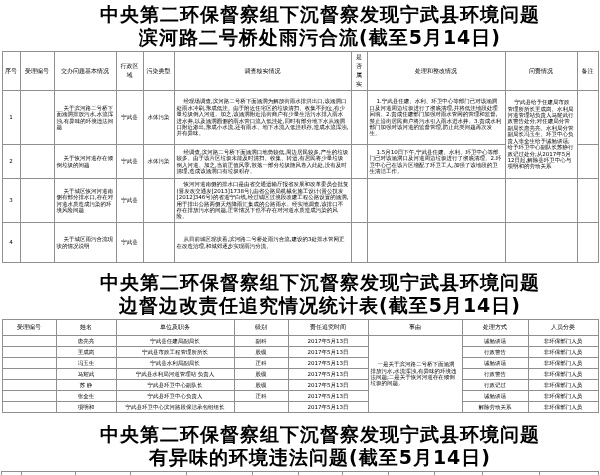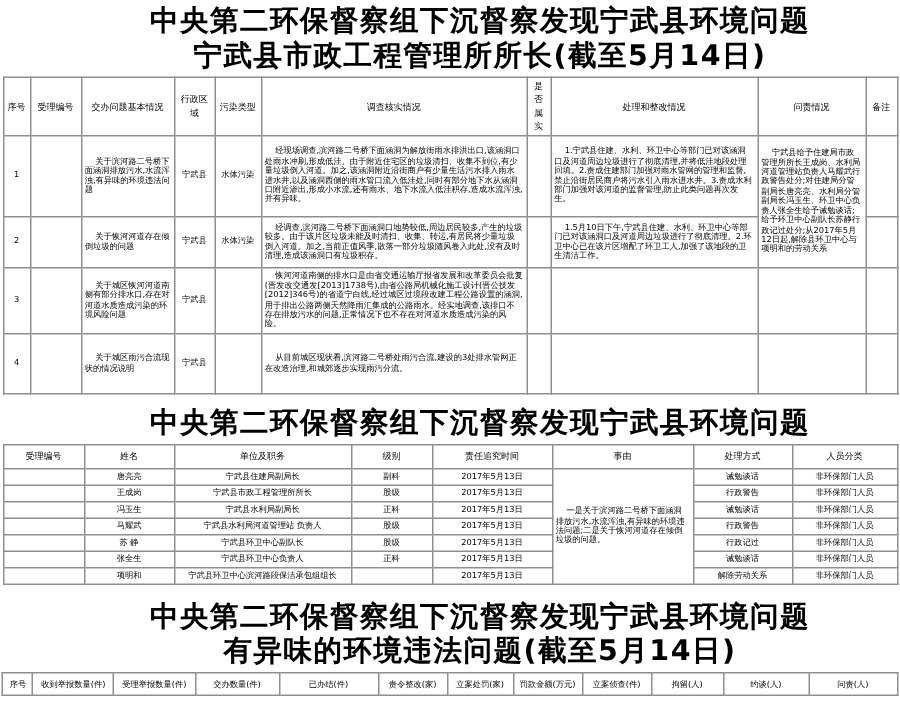--- a/index.html
+++ b/index.html
@@ -25,21 +25,21 @@
   
   .t3 th { font-size:5.5px; text-align:center; height:12px; }
   .c { text-align:center; }
   .p { text-align:left; text-indent:7px; }
 </style>
 </head>
 <body>
 
 <div class="title-block">
   <div class="title">中央第二环保督察组下沉督察发现宁武县环境问题</div>
-  <div class="title">宁武县市政工程管理所所长(截至5月14日)</div>
+  <div class="title">滨河路二号桥处雨污合流(截至5月14日)</div>
 </div>
 
 <table class="t1">
   <colgroup>
     <col style="width:18px">
       <col style="width:34px">
       <col style="width:62px">
       <col style="width:27px">
       <col style="width:31px">
     <col style="width:177px">
@@ -106,20 +106,21 @@
     <td class="c"></td>
     <td class="p"></td>
     <td class="p"></td>
     <td class="c"></td>
   </tr>
 </tbody>
   </table>
 
 <div class="title-block tb2">
   <div class="title">中央第二环保督察组下沉督察发现宁武县环境问题</div>
+  <div class="title">边督边改责任追究情况统计表(截至5月14日)</div>
 </div>
 
 <table class="t2">
   <colgroup>
     <col style="width:54px">
       <col style="width:60px">
       <col style="width:118px">
       <col style="width:54px">
     <col style="width:80px">
       <col style="width:94px">

